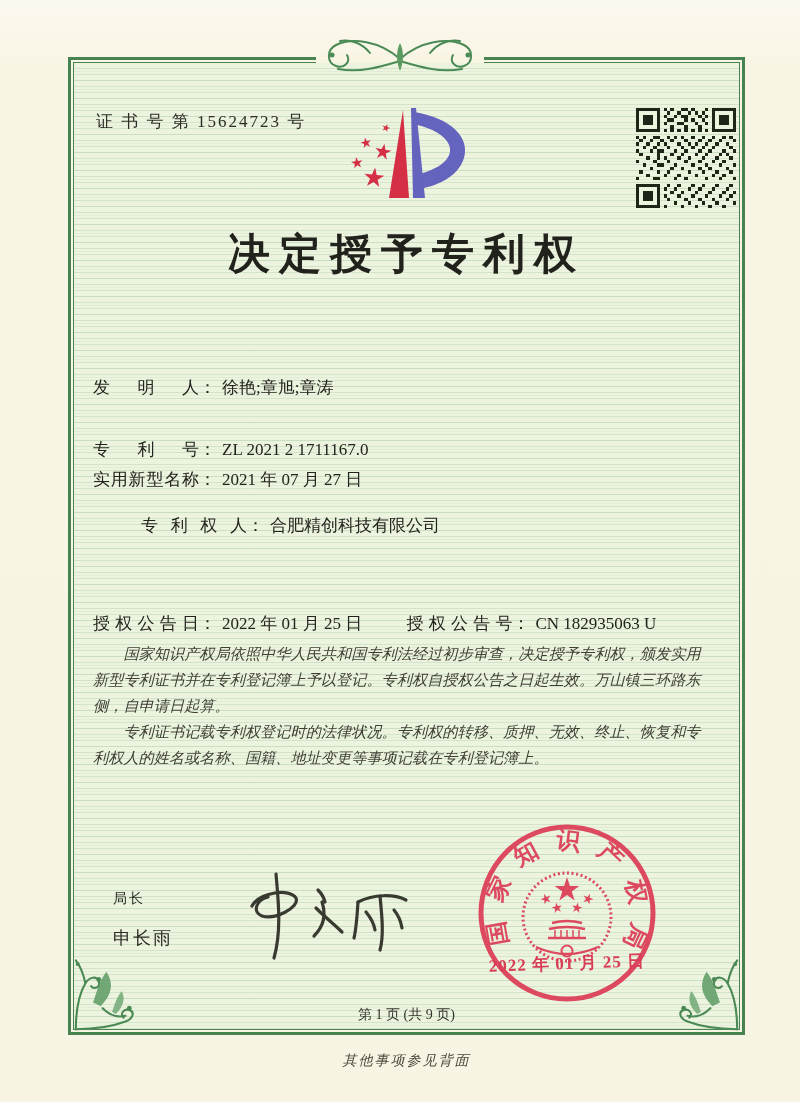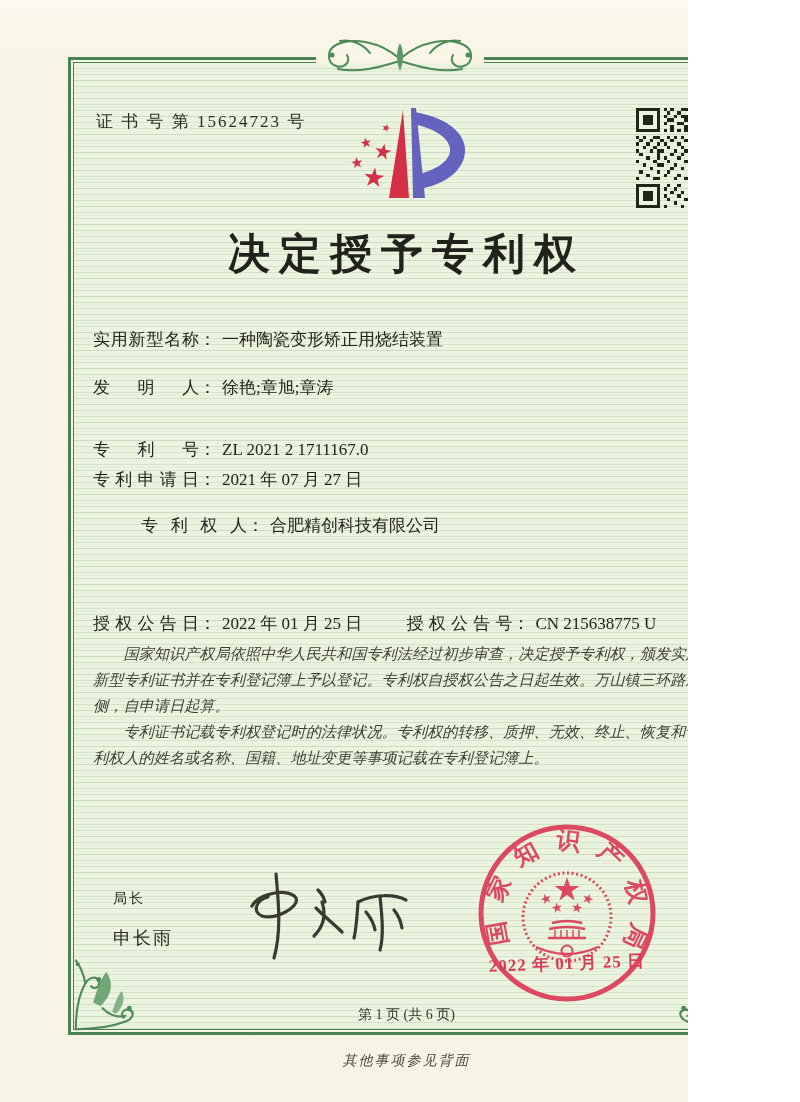--- a/index.html
+++ b/index.html
@@ -1,18 +1,18 @@
 <!DOCTYPE html>
 <html><head>
 <meta charset="utf-8">
 <style>
   html,body { margin:0; padding:0; }
   body { font-family:"Liberation Serif","DejaVu Serif",serif; }
   #page {
-    position:relative; width:688px; height:1102px; overflow:hidden;
+    position:relative; width:800px; height:1102px; overflow:hidden;
     background:linear-gradient(180deg,#fbf8ee 0%,#f9f5e5 6%,#f8f4e3 100%);
   }
   
   .frame {
     position:absolute; left:68px; top:57px; width:677px; height:978px;
     border:3px solid #478351; box-sizing:border-box;
   }
   .frame-inner {
     position:absolute; left:2px; top:2px; right:2px; bottom:2px;
     border:1px solid #478351;
@@ -124,38 +124,35 @@
       <path d="M2,2h3v3h-3z M24,2h3v3h-3z M2,24h3v3h-3z"></path>
       <path d="M8,0h1v1h-1z M10,0h1v1h-1z M13,0h1v1h-1z M14,0h1v1h-1z M16,0h1v1h-1z M20,0h1v1h-1z M9,1h1v1h-1z M12,1h1v1h-1z M15,1h1v1h-1z M17,1h1v1h-1z M19,1h1v1h-1z M8,2h1v1h-1z M11,2h1v1h-1z M13,2h1v1h-1z M14,2h1v1h-1z M18,2h1v1h-1z M20,2h1v1h-1z M9,3h1v1h-1z M10,3h1v1h-1z M14,3h1v1h-1z M16,3h1v1h-1z M19,3h1v1h-1z M8,4h1v1h-1z M12,4h1v1h-1z M13,4h1v1h-1z M17,4h1v1h-1z M20,4h1v1h-1z M10,5h1v1h-1z M14,5h1v1h-1z M18,5h1v1h-1z M8,6h1v1h-1z M10,6h1v1h-1z M12,6h1v1h-1z M14,6h1v1h-1z M16,6h1v1h-1z M18,6h1v1h-1z M20,6h1v1h-1z"></path>
       <path d="M6,8h1v1h-1z M6,10h1v1h-1z M6,12h1v1h-1z M6,14h1v1h-1z M6,16h1v1h-1z M6,18h1v1h-1z M6,20h1v1h-1z"></path>
       <path d="M0,8h1v1h-1z M2,8h1v1h-1z M5,8h1v1h-1z M9,8h1v1h-1z M11,8h1v1h-1z M13,8h1v1h-1z M16,8h1v1h-1z M19,8h1v1h-1z M22,8h1v1h-1z M25,8h1v1h-1z M27,8h1v1h-1z M1,9h1v1h-1z M4,9h1v1h-1z M7,9h1v1h-1z M10,9h1v1h-1z M14,9h1v1h-1z M18,9h1v1h-1z M21,9h1v1h-1z M24,9h1v1h-1z M28,9h1v1h-1z M0,10h1v1h-1z M3,10h1v1h-1z M8,10h1v1h-1z M12,10h1v1h-1z M15,10h1v1h-1z M17,10h1v1h-1z M20,10h1v1h-1z M23,10h1v1h-1z M26,10h1v1h-1z M2,11h1v1h-1z M5,11h1v1h-1z M9,11h1v1h-1z M13,11h1v1h-1z M16,11h1v1h-1z M19,11h1v1h-1z M22,11h1v1h-1z M27,11h1v1h-1z M0,12h1v1h-1z M4,12h1v1h-1z M7,12h1v1h-1z M11,12h1v1h-1z M14,12h1v1h-1z M18,12h1v1h-1z M21,12h1v1h-1z M25,12h1v1h-1z M28,12h1v1h-1z M1,13h1v1h-1z M6,13h1v1h-1z M10,13h1v1h-1z M13,13h1v1h-1z M17,13h1v1h-1z M20,13h1v1h-1z M24,13h1v1h-1z M26,13h1v1h-1z M3,14h1v1h-1z M8,14h1v1h-1z M12,14h1v1h-1z M15,14h1v1h-1z M19,14h1v1h-1z M23,14h1v1h-1z M27,14h1v1h-1z M0,15h1v1h-1z M5,15h1v1h-1z M9,15h1v1h-1z M14,15h1v1h-1z M18,15h1v1h-1z M22,15h1v1h-1z M25,15h1v1h-1z M2,16h1v1h-1z M7,16h1v1h-1z M11,16h1v1h-1z M16,16h1v1h-1z M20,16h1v1h-1z M24,16h1v1h-1z M28,16h1v1h-1z M4,17h1v1h-1z M10,17h1v1h-1z M13,17h1v1h-1z M18,17h1v1h-1z M21,17h1v1h-1z M26,17h1v1h-1z M1,18h1v1h-1z M6,18h1v1h-1z M9,18h1v1h-1z M15,18h1v1h-1z M19,18h1v1h-1z M23,18h1v1h-1z M27,18h1v1h-1z M3,19h1v1h-1z M8,19h1v1h-1z M12,19h1v1h-1z M17,19h1v1h-1z M22,19h1v1h-1z M25,19h1v1h-1z M0,20h1v1h-1z M5,20h1v1h-1z M11,20h1v1h-1z M14,20h1v1h-1z M20,20h1v1h-1z M24,20h1v1h-1z M28,20h1v1h-1z"></path>
       <path d="M9,22h1v1h-1z M12,22h1v1h-1z M16,22h1v1h-1z M19,22h1v1h-1z M23,22h1v1h-1z M27,22h1v1h-1z M8,23h1v1h-1z M11,23h1v1h-1z M15,23h1v1h-1z M18,23h1v1h-1z M22,23h1v1h-1z M26,23h1v1h-1z M10,24h1v1h-1z M13,24h1v1h-1z M17,24h1v1h-1z M21,24h1v1h-1z M25,24h1v1h-1z M28,24h1v1h-1z M8,25h1v1h-1z M12,25h1v1h-1z M16,25h1v1h-1z M20,25h1v1h-1z M24,25h1v1h-1z M27,25h1v1h-1z M9,26h1v1h-1z M14,26h1v1h-1z M18,26h1v1h-1z M22,26h1v1h-1z M26,26h1v1h-1z M11,27h1v1h-1z M15,27h1v1h-1z M19,27h1v1h-1z M23,27h1v1h-1z M28,27h1v1h-1z M8,28h1v1h-1z M13,28h1v1h-1z M17,28h1v1h-1z M21,28h1v1h-1z M25,28h1v1h-1z"></path>
     </g>
   </svg>
 
   <div class="abs title">决定授予专利权</div>
 
-  <div class="abs field-row" style="top:326px;">
-    <span class="field-label">实用新型名称</span><span class="field-colon">：</span><span class="field-value">一种陶瓷变形矫正用烧结装置</span>
-  </div>
   <div class="abs field-row" style="top:374px;">
     <span class="field-label">发明人</span><span class="field-colon">：</span><span class="field-value">徐艳;章旭;章涛</span>
   </div>
   <div class="abs field-row" style="top:436px;">
     <span class="field-label">专利号</span><span class="field-colon">：</span><span class="field-value">ZL 2021 2 1711167.0</span>
   </div>
   <div class="abs field-row" style="top:466px;">
-    <span class="field-label">专利申请日</span><span class="field-colon">：</span><span class="field-value">2021 年 07 月 27 日</span>
+    <span class="field-label">实用新型名称</span><span class="field-colon">：</span><span class="field-value">2021 年 07 月 27 日</span>
   </div>
   <div class="abs field-row" style="top:512px;margin-left:48px;">
     <span class="field-label">专利权人</span><span class="field-colon">：</span><span class="field-value">合肥精创科技有限公司</span>
   </div>
   <div class="abs field-row" style="top:610px;">
     <span><span class="field-label">授权公告日</span><span class="field-colon">：</span><span class="field-value">2022 年 01 月 25 日</span></span>
-    <span class="grant-group2"><span class="field-label">授权公告号</span><span class="field-colon">：</span><span class="field-value">CN 215638775 U</span></span>
+    <span class="grant-group2"><span class="field-label">授权公告号</span><span class="field-colon">：</span><span class="field-value">CN 182935063 U</span></span>
   </div>
 
   <div class="abs body-text">
     <p>国家知识产权局依照中华人民共和国专利法经过初步审查，决定授予专利权，颁发实用新型专利证书并在专利登记簿上予以登记。专利权自授权公告之日起生效。万山镇三环路东侧，自申请日起算。</p>
     <p>专利证书记载专利权登记时的法律状况。专利权的转移、质押、无效、终止、恢复和专利权人的姓名或名称、国籍、地址变更等事项记载在专利登记簿上。</p>
   </div>
 
   <div class="abs sig-role">局长</div>
   <div class="abs sig-name">申长雨</div>
   <svg class="abs" style="left:238px; top:868px;" width="180" height="95" viewBox="0 0 180 95">
@@ -197,16 +194,16 @@
           <path d="M74,118 L112,118" stroke-width="2.6"></path>
           <path d="M81,110 L81,117 M87,110 L87,117 M93,110 L93,117 M99,110 L99,117 M105,110 L105,117" stroke-width="1.5"></path>
           <circle cx="93" cy="131" r="5.5" stroke-width="2"></circle>
           <path d="M62,127 Q93,141 124,127" stroke-width="2.4"></path>
         </g>
       </g>
     </g>
   </svg>
   <div class="abs seal-date">2022 年 01 月 25 日</div>
 
-  <div class="abs page-info">第 1 页 (共 6 页)</div>
+  <div class="abs page-info">第 1 页 (共 9 页)</div>
   <div class="abs back-note">其他事项参见背面</div>
 
 </div>
 
 </body></html>

